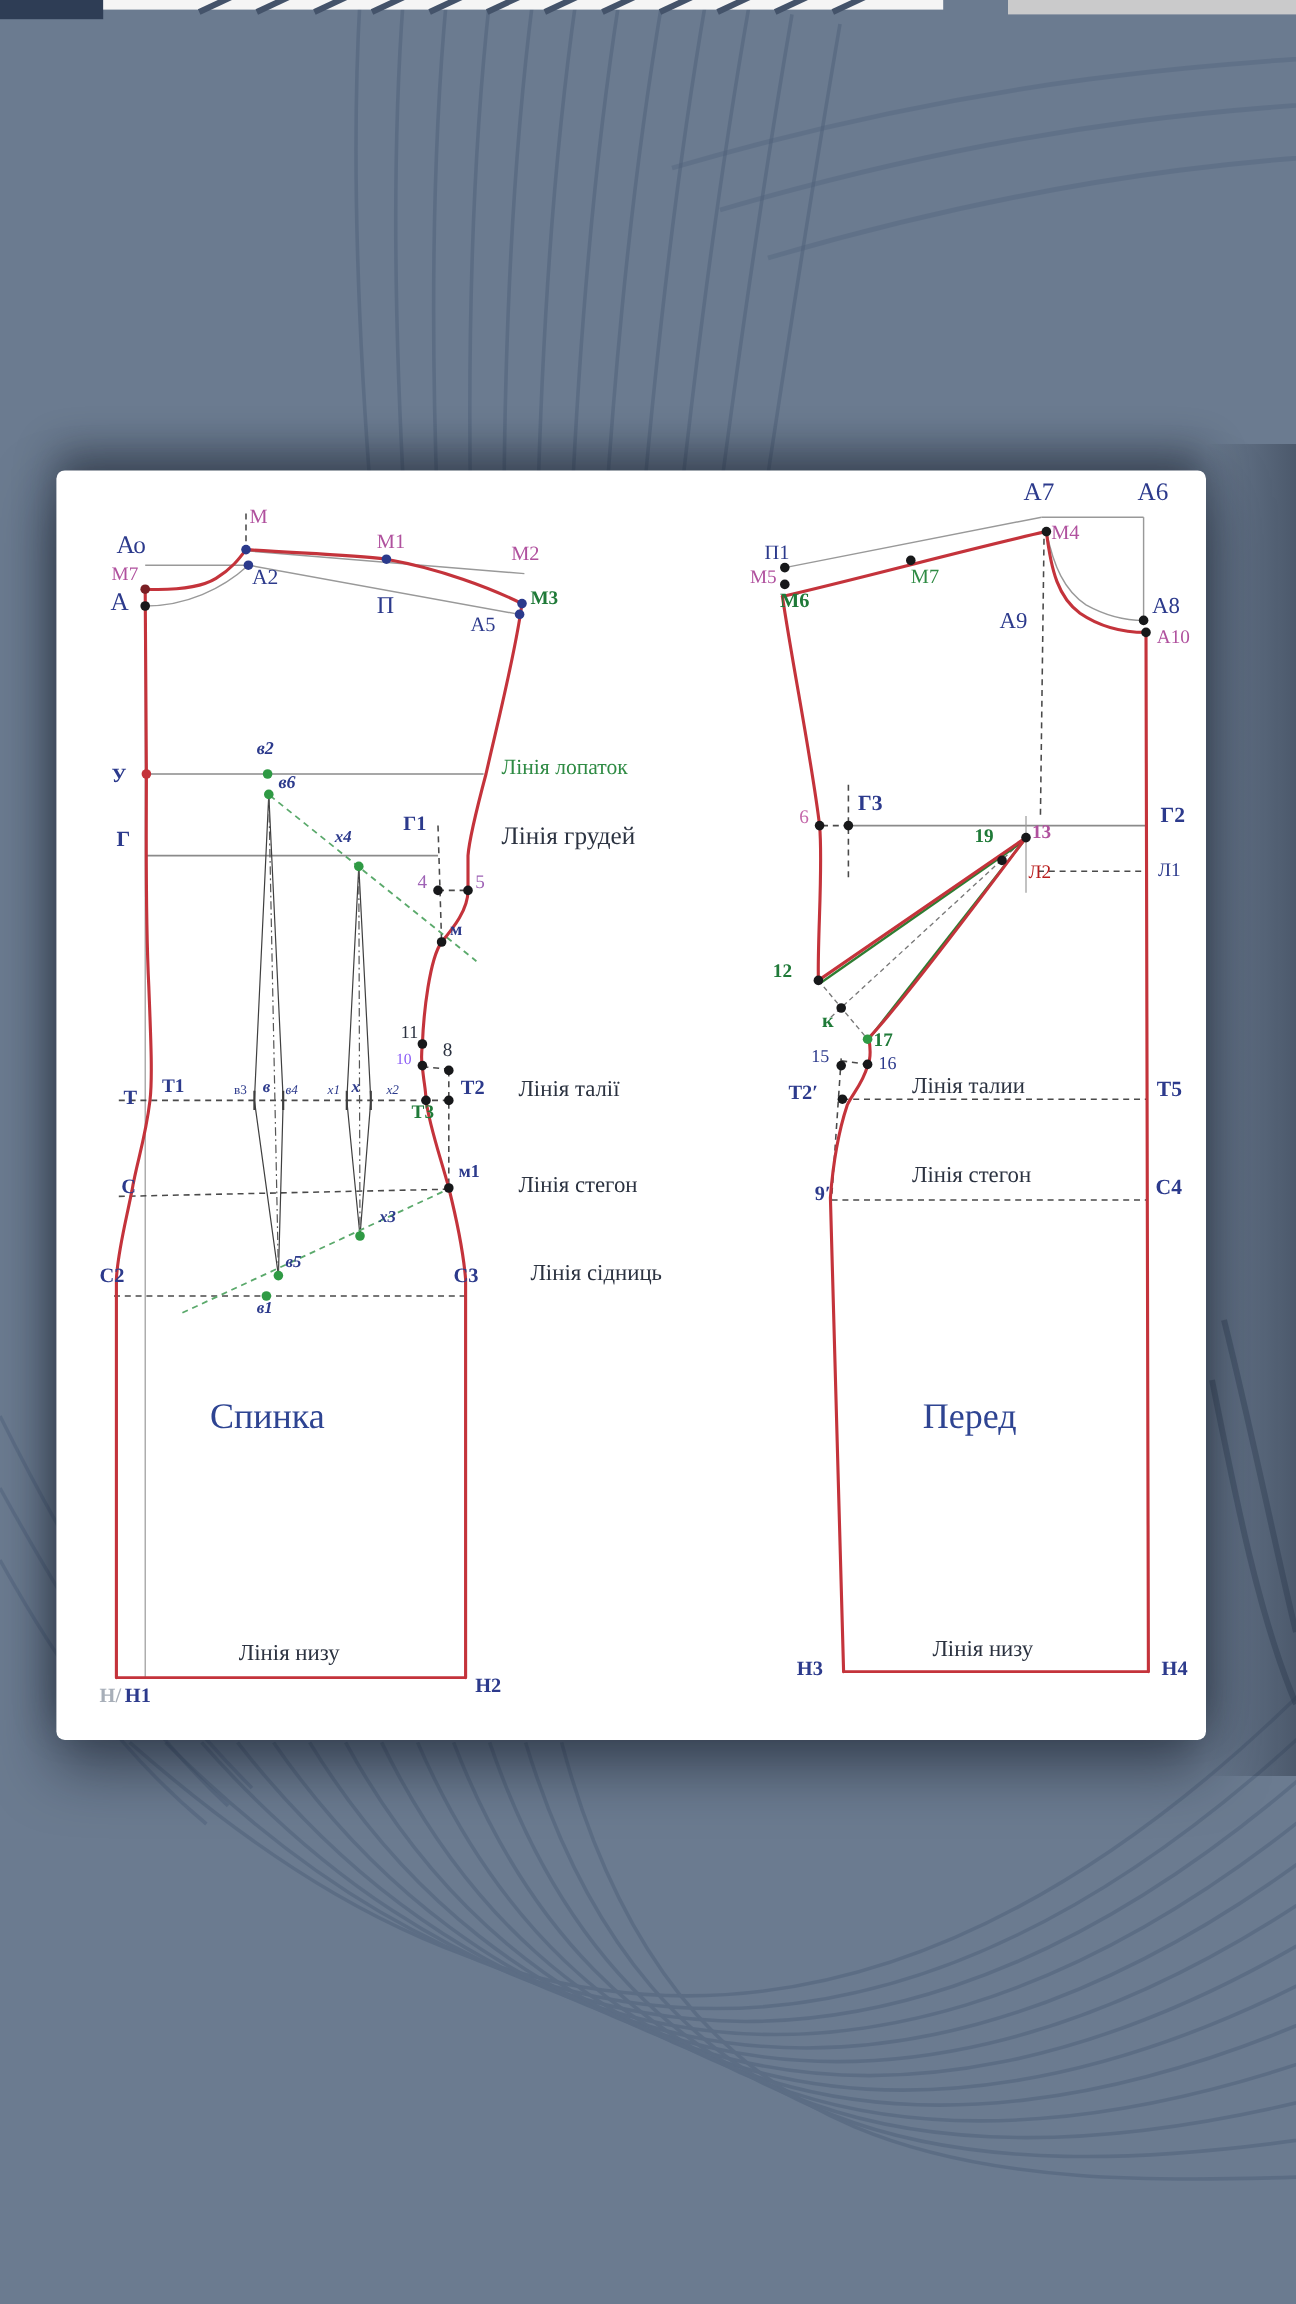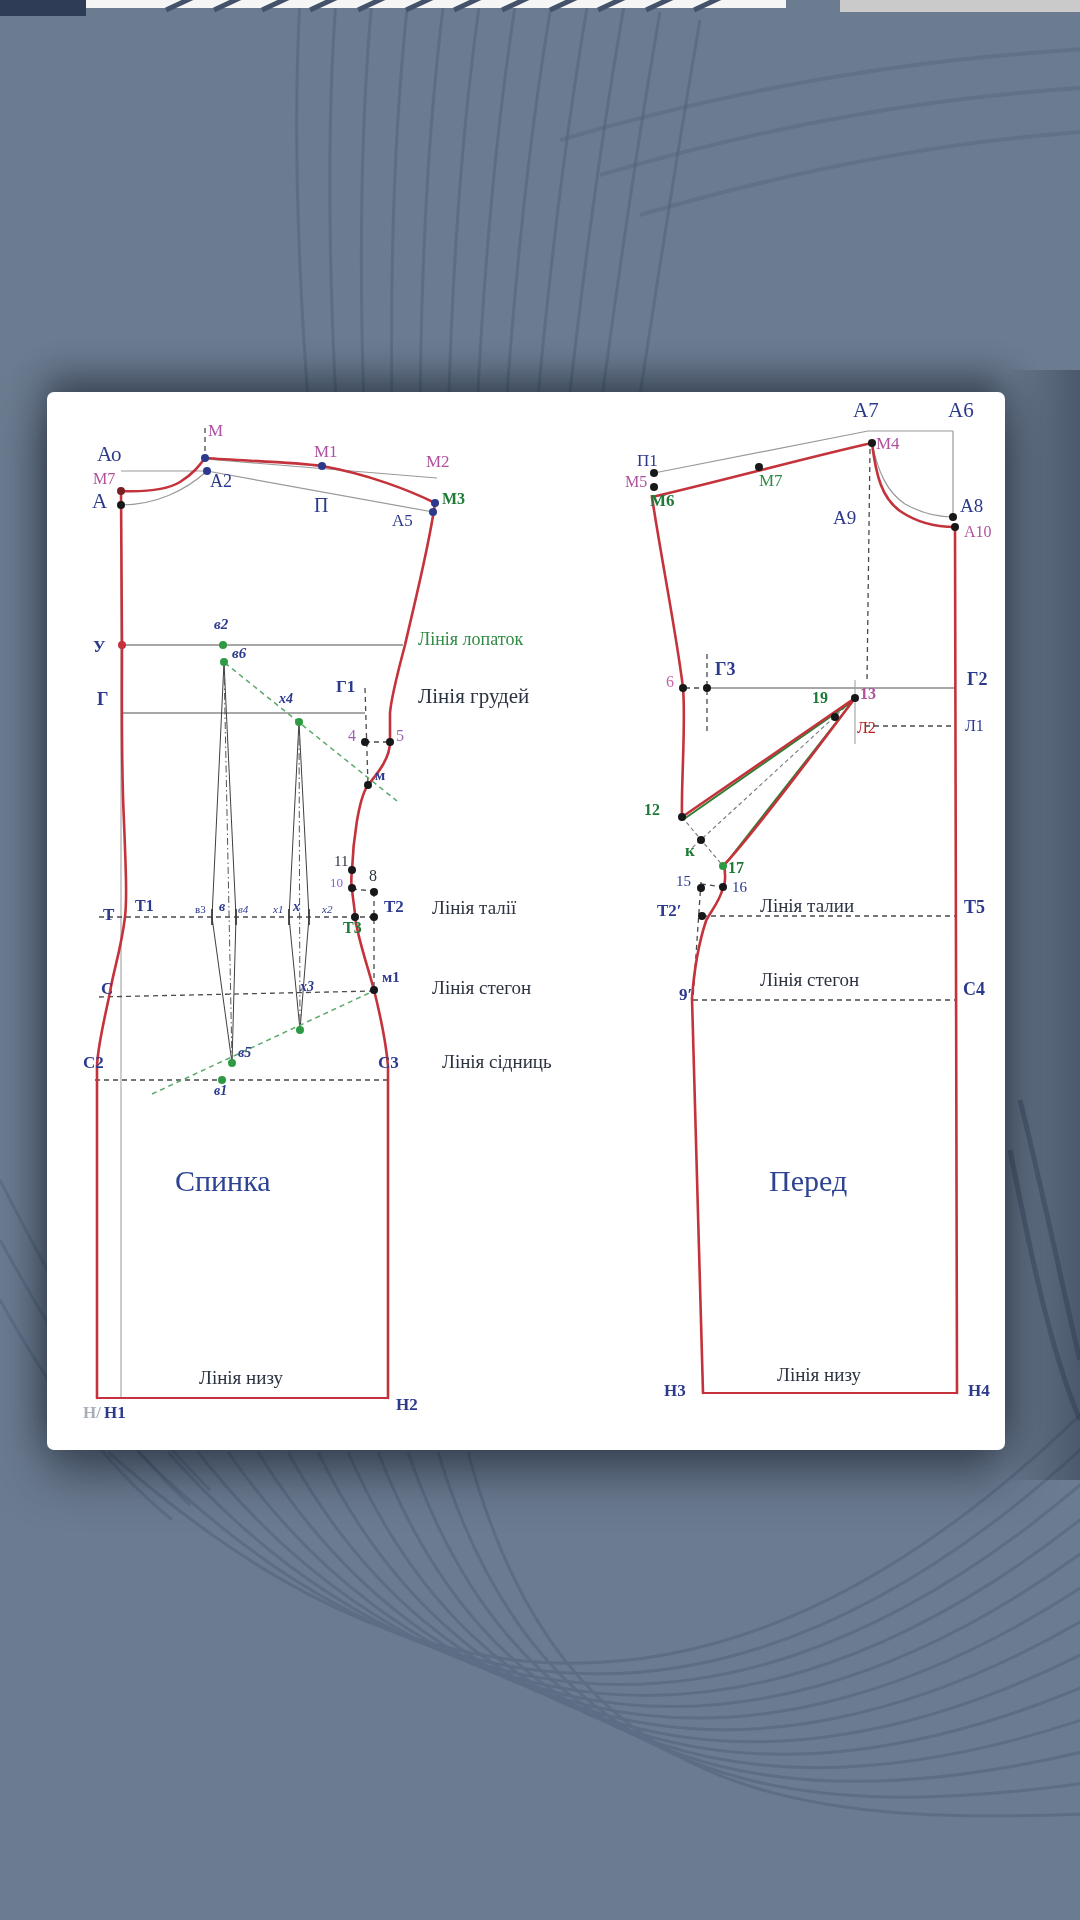--- a/index.html
+++ b/index.html
@@ -259,21 +259,21 @@
         <span class="lbl" style="left: 246px; top: 508px; font-size: 14px; color: rgb(44, 58, 140); font-weight: bold; font-style: italic;">х</span>
         <span class="lbl" style="left: 263px; top: 512px; font-size: 11px; color: rgb(44, 58, 140); font-style: italic; margin-left: 12px;">х2</span>
         <span class="lbl" style="left: 337px; top: 506px; font-size: 17px; color: rgb(44, 58, 140); font-weight: bold;">Т2</span>
         <span class="lbl" style="left: 385px; top: 506px; font-size: 19px; color: rgb(43, 50, 64);">Лінія талії</span>
         <span class="lbl" style="left: 296px; top: 528px; font-size: 16px; color: rgb(31, 122, 56); font-weight: bold;">Т3</span>
         <span class="lbl" style="left: 335px; top: 578px; font-size: 15px; color: rgb(44, 58, 140); font-weight: bold;">м1</span>
         <span class="lbl" style="left: 54px; top: 588px; font-size: 17px; color: rgb(44, 58, 140); font-weight: bold;">С</span>
         <span class="lbl" style="left: 385px; top: 586px; font-size: 19px; color: rgb(43, 50, 64);">Лінія стегон</span>
         <span class="lbl" style="left: 36px; top: 662px; font-size: 17px; color: rgb(44, 58, 140); font-weight: bold;">С2</span>
         <span class="lbl" style="left: 191px; top: 654px; font-size: 14px; color: rgb(44, 58, 140); font-weight: bold; font-style: italic;">в5</span>
-        <span class="lbl" style="left: 253px; top: 588px; font-size: 14px; color: rgb(44, 58, 140); font-weight: bold; font-style: italic;">х3</span>
+        <span class="lbl" style="left: 253px; top: 616px; font-size: 14px; color: rgb(44, 58, 140); font-weight: bold; font-style: italic; padding-left: 16px;">х3</span>
         <span class="lbl" style="left: 167px; top: 692px; font-size: 14px; color: rgb(44, 58, 140); font-weight: bold; font-style: italic;">в1</span>
         <span class="lbl" style="left: 331px; top: 662px; font-size: 17px; color: rgb(44, 58, 140); font-weight: bold;">С3</span>
         <span class="lbl" style="left: 395px; top: 660px; font-size: 19px; color: rgb(43, 50, 64);">Лінія сідниць</span>
         <span class="lbl" style="left: 128px; top: 774px; font-size: 30px; color: rgb(46, 68, 146);">Спинка</span>
         <span class="lbl" style="left: 152px; top: 976px; font-size: 19px; color: rgb(43, 50, 64);">Лінія низу</span>
         <span class="lbl" style="left: 36px; top: 1012px; font-size: 17px; color: rgb(167, 174, 184); font-weight: bold;">Н/</span>
         <span class="lbl" style="left: 57px; top: 1012px; font-size: 17px; color: rgb(44, 58, 140); font-weight: bold;">Н1</span>
         <span class="lbl" style="left: 349px; top: 1004px; font-size: 17px; color: rgb(44, 58, 140); font-weight: bold;">Н2</span>
         <span class="lbl" style="left: 590px; top: 60px; font-size: 17px; color: rgb(44, 58, 140);">П1</span>
         <span class="lbl" style="left: 578px; top: 82px; font-size: 16px; color: rgb(176, 81, 158);">М5</span>

